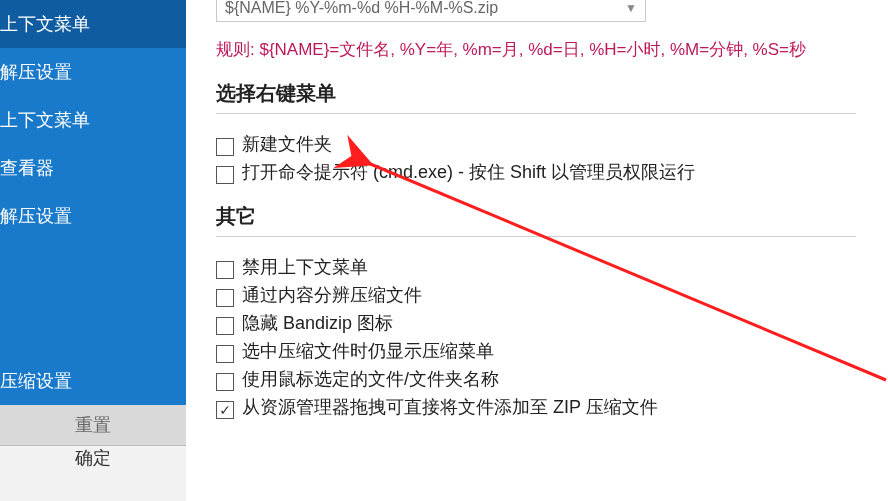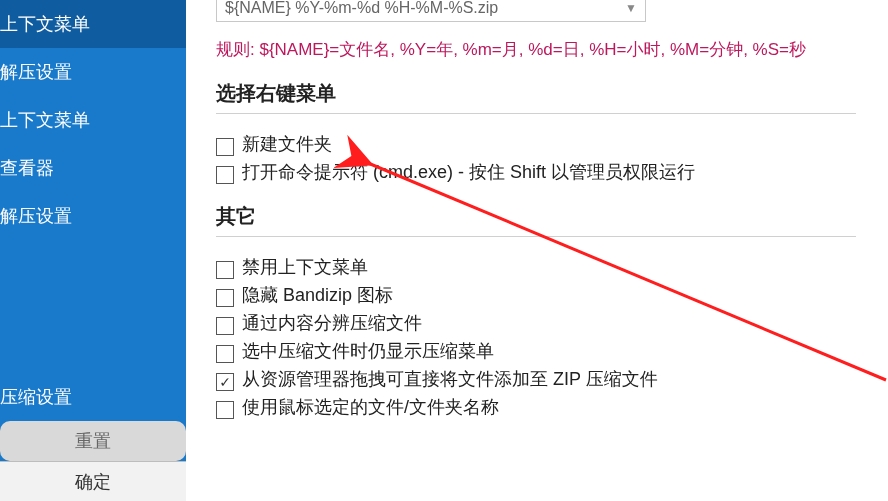--- a/index.html
+++ b/index.html
@@ -2,22 +2,22 @@
 <html><head>
 <meta charset="utf-8">
 <style>
 *{box-sizing:border-box;margin:0;padding:0;font-family:"Microsoft YaHei","SimSun",Arial,sans-serif;}
 html,body{width:888px;height:501px;overflow:hidden;background:#fff;}
 .root{display:flex;height:501px;position:relative;}
 .sidebar{width:186px;background:#1979ca;display:flex;flex-direction:column;color:#fff;font-size:18px;}
 .side-item{height:48px;display:flex;align-items:center;padding-left:0;cursor:pointer;}
 .side-item.active{background:#0f5da0;}
 .spacer{flex:1;}
-.btn-reset{height:40px;background:#d9d9d9;color:#666;display:flex;align-items:center;justify-content:center;font-size:18px;cursor:pointer;border-radius:10px;}
-.btn-ok{height:40px;background:#f2f2f2;color:#333;border-top:1px solid #bdbdbd;display:flex;align-items:center;justify-content:center;font-size:18px;cursor:pointer;}
+.btn-reset{height:40px;background:#d9d9d9;color:#666;display:flex;align-items:center;justify-content:center;font-size:18px;cursor:pointer;}
+.btn-ok{height:56px;background:#f2f2f2;color:#333;border-top:1px solid #bdbdbd;display:flex;justify-content:center;font-size:18px;cursor:pointer;}
 .main{flex:1;padding:0 0 0 30px;position:relative;overflow:hidden;}
 .format-box{border:1px solid #c8c8c8;width:430px;height:28px;display:flex;align-items:center;padding:0 8px;color:#666;font-size:16px;margin-top:-6px;position:relative;}
 .format-box .chev{position:absolute;right:8px;color:#888;font-size:12px;}
 .rule-line{color:#be185d;font-size:17px;margin-top:16px;white-space:nowrap;}
 .sect-title{font-size:20px;font-weight:700;color:#222;margin-top:19px;font-family:Liberation Serif, serif;}
 .hr{height:1px;background:#d0d0d0;margin-top:6px;width:640px;}
 .cb-list{margin-top:14px;}
 .cb-row{display:flex;align-items:flex-end;font-size:18px;color:#222;height:28px;}
 .cb{width:18px;height:18px;border:1px solid #555;margin-right:8px;display:inline-flex;align-items:center;justify-content:center;font-size:14px;color:#333;cursor:pointer;}
 .cb.checked::after{content:"\2713";}
@@ -77,37 +77,37 @@
 
     <div class="sect-title">其它</div>
     <div class="hr"></div>
     <div class="cb-list" id="list-other">
         <div class="cb-row">
           <span class="cb"></span>
           <span>禁用上下文菜单</span>
         </div>
         <div class="cb-row">
           <span class="cb"></span>
-          <span>隐藏 Bandizip 图标</span>
+          <span>通过内容分辨压缩文件</span>
         </div>
         <div class="cb-row">
           <span class="cb"></span>
-          <span>通过内容分辨压缩文件</span>
+          <span>隐藏 Bandizip 图标</span>
         </div>
         <div class="cb-row">
           <span class="cb"></span>
           <span>选中压缩文件时仍显示压缩菜单</span>
         </div>
         <div class="cb-row">
+          <span class="cb"></span>
+          <span>使用鼠标选定的文件/文件夹名称</span>
+        </div>
+        <div class="cb-row">
           <span class="cb checked"></span>
           <span>从资源管理器拖拽可直接将文件添加至 ZIP 压缩文件</span>
-        </div>
-        <div class="cb-row">
-          <span class="cb"></span>
-          <span>使用鼠标选定的文件/文件夹名称</span>
         </div>
       </div>
   </div>
 
   <svg class="arrow-svg">
     <defs>
       <marker id="ah" markerWidth="12" markerHeight="12" refX="2" refY="6" orient="auto">
         <path d="M12,0 L0,6 L12,12 L8,6 Z" fill="#ff1d1d"></path>
       </marker>
     </defs>

